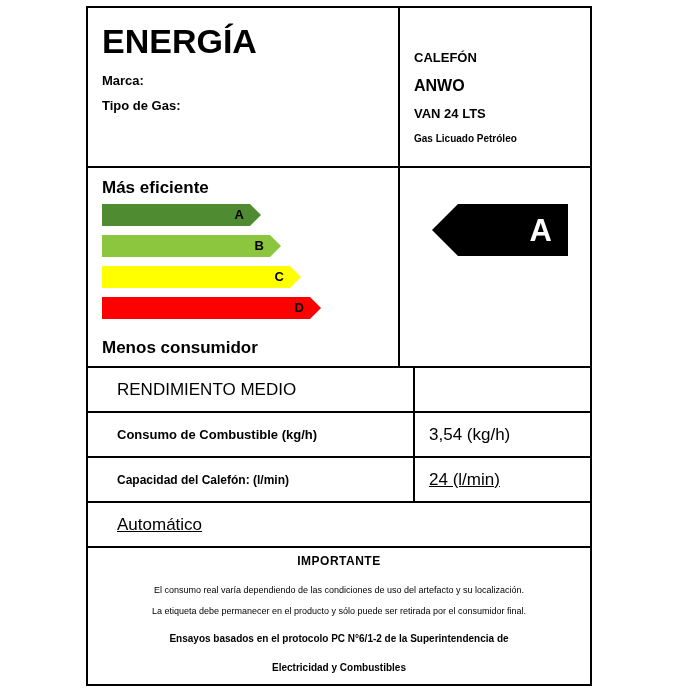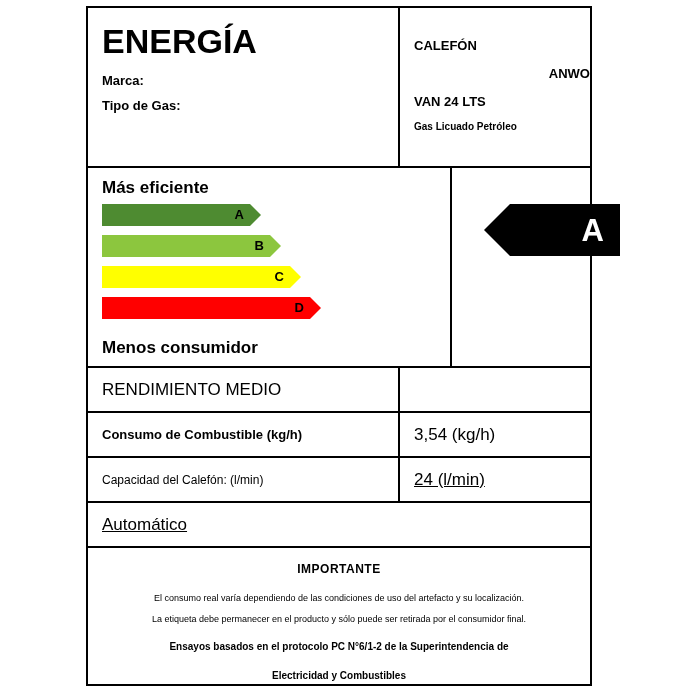--- a/index.html
+++ b/index.html
@@ -46,54 +46,53 @@
     line-height: 38px;
     margin-bottom: 8px;
   }
   .field-line {
     font-size: 13px;
     font-weight: bold;
     line-height: 25px;
   }
   .header-right {
     flex: 1;
-    padding: 24px 0 0 14px;
+    padding: 36px 0 0 14px;
     box-sizing: border-box;
   }
   .prod-type {
     font-size: 13px;
     font-weight: bold;
     line-height: 28px;
   }
   .prod-brand {
-    font-size: 13px;
+    font-size: 16px;
     font-weight: bold;
     line-height: 28px;
-    text-align: right;
   }
   .prod-model {
     font-size: 13px;
     font-weight: bold;
     line-height: 28px;
   }
   .prod-gas {
     font-size: 10px;
     font-weight: bold;
     line-height: 22px;
   }
 
   
   .grade-section {
     display: flex;
     height: 200px;
     border-bottom: 2px solid #000000;
     box-sizing: border-box;
   }
   .grade-left {
-    width: 364px;
+    width: 312px;
     box-sizing: border-box;
     border-right: 2px solid #000000;
     position: relative;
     padding: 10px 0 8px 14px;
   }
   .eff-top {
     font-size: 17px;
     font-weight: bold;
     margin-bottom: 6px;
   }
@@ -172,45 +171,46 @@
     font-weight: bold;
     line-height: 31px;
   }
 
   
   .spec-row {
     display: flex;
     border-bottom: 2px solid #000000;
     box-sizing: border-box;
     height: 45px;
+    padding-left: 15px;
   }
   .spec-label {
     width: 312px;
     box-sizing: border-box;
     border-right: 2px solid #000000;
     display: flex;
     align-items: center;
     padding-left: 14px;
   }
   .spec-value {
     flex: 1;
     display: flex;
     align-items: center;
     padding-left: 14px;
   }
   .spec-row.big .spec-label { font-size: 17px; font-weight: normal; }
   .spec-row.big .spec-value { font-size: 17px; }
   .spec-row.bold .spec-label { font-size: 13px; font-weight: bold; }
   .spec-row.bold .spec-value { font-size: 17px; }
-  .spec-row.small .spec-label { font-size: 12px; font-weight: normal; }
+  .spec-row.small .spec-label { font-size: 12px; font-weight: bold; }
   .spec-row.small .spec-value { font-size: 17px; text-decoration: underline; }
 
   
   .footer {
-    padding-top: 14px;
+    padding-top: 6px;
     text-align: center;
   }
   .footer-title {
     font-size: 12px;
     font-weight: bold;
     margin-bottom: 12px;
     letter-spacing: 0.5px;
   }
   .footer-note {
     font-size: 9px;

